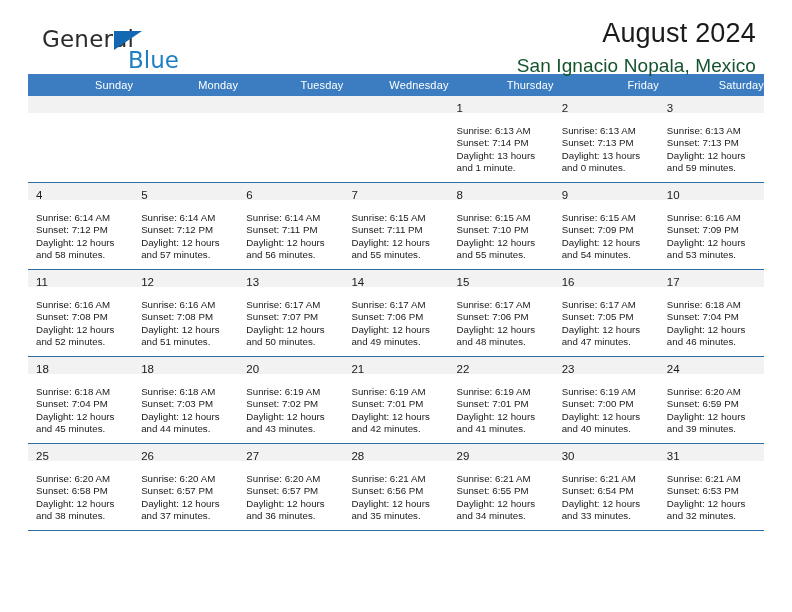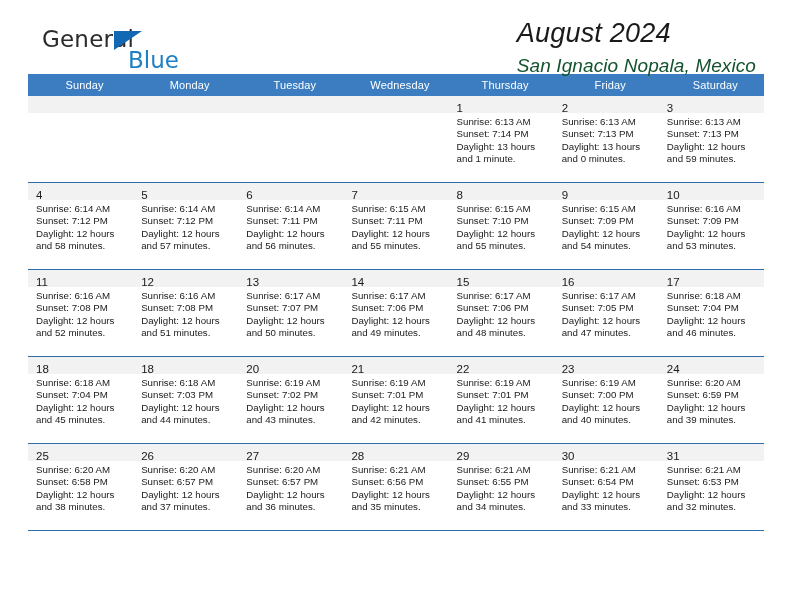--- a/index.html
+++ b/index.html
@@ -58,21 +58,21 @@
     top: 21px;
     font-size: 23px;
     color: #1f7fc4;
     font-family: "DejaVu Sans", sans-serif;
     margin-left: 24px;
   }
   .title-block {
     position: absolute;
     right: 8px;
     top: 18px;
-    font-style: italic;
+    text-align: right;
   }
   .cal-title {
     font-size: 27px;
     font-weight: normal;
     color: #1a1a1a;
     line-height: 1.15;
     letter-spacing: .2px;
   }
   .cal-subtitle {
     font-size: 19px;
@@ -85,21 +85,21 @@
   .calendar {
     width: 736px;
     border-collapse: collapse;
     table-layout: fixed;
   }
   .calendar th {
     background: #3b7dc0;
     color: #ffffff;
     font-size: 11px;
     font-weight: normal;
-    text-align: center;
+    text-align: right;
     padding: 5px 0 5px 8px;
     height: 12px;
     letter-spacing: .15px;
   }
   .calendar td {
     vertical-align: top;
     padding: 0;
     border-top: 1px solid #2e6da8;
     width: 105.14px;
   }
@@ -119,20 +119,21 @@
   .daynum {
     font-size: 11.5px;
     color: #1a1a1a;
     line-height: 14px;
   }
   .daycell.empty .daynum-band {
     background: #f2f2f2;
   }
   .dayinfo {
     padding: 3px 6px 0 8px;
+    margin-top: 9px;
   }
   .dayinfo div {
     font-size: 9.7px;
     line-height: 12.4px;
     color: #1a1a1a;
     white-space: nowrap;
     letter-spacing: .02px;
   }
   .bottom-rule {
     width: 736px;

